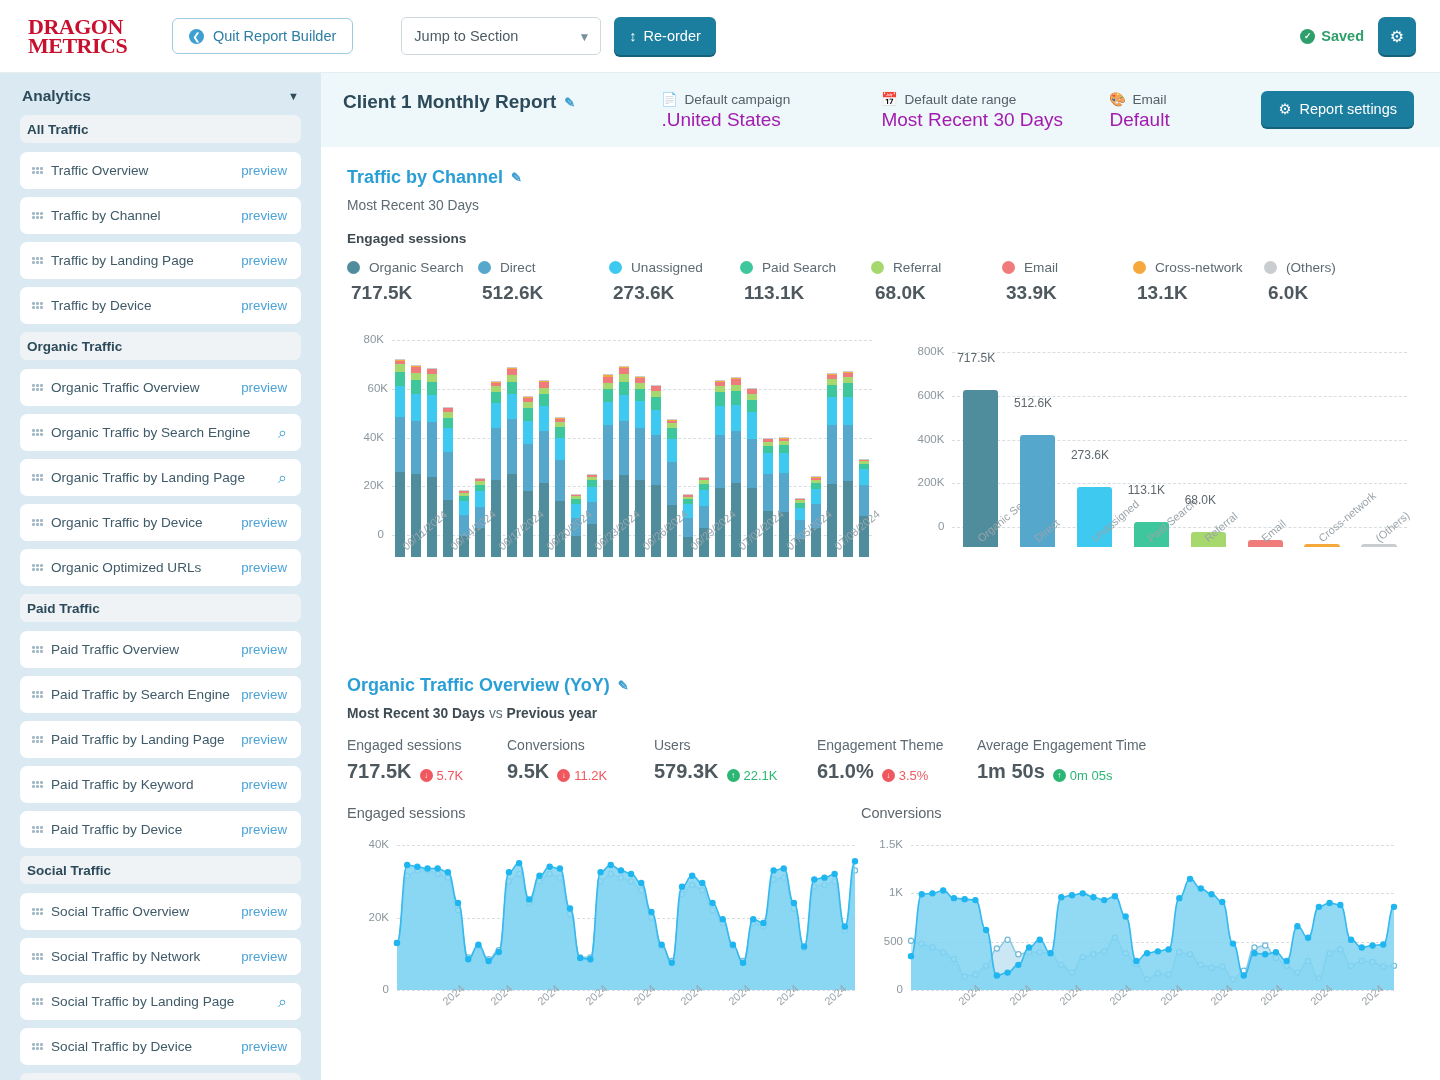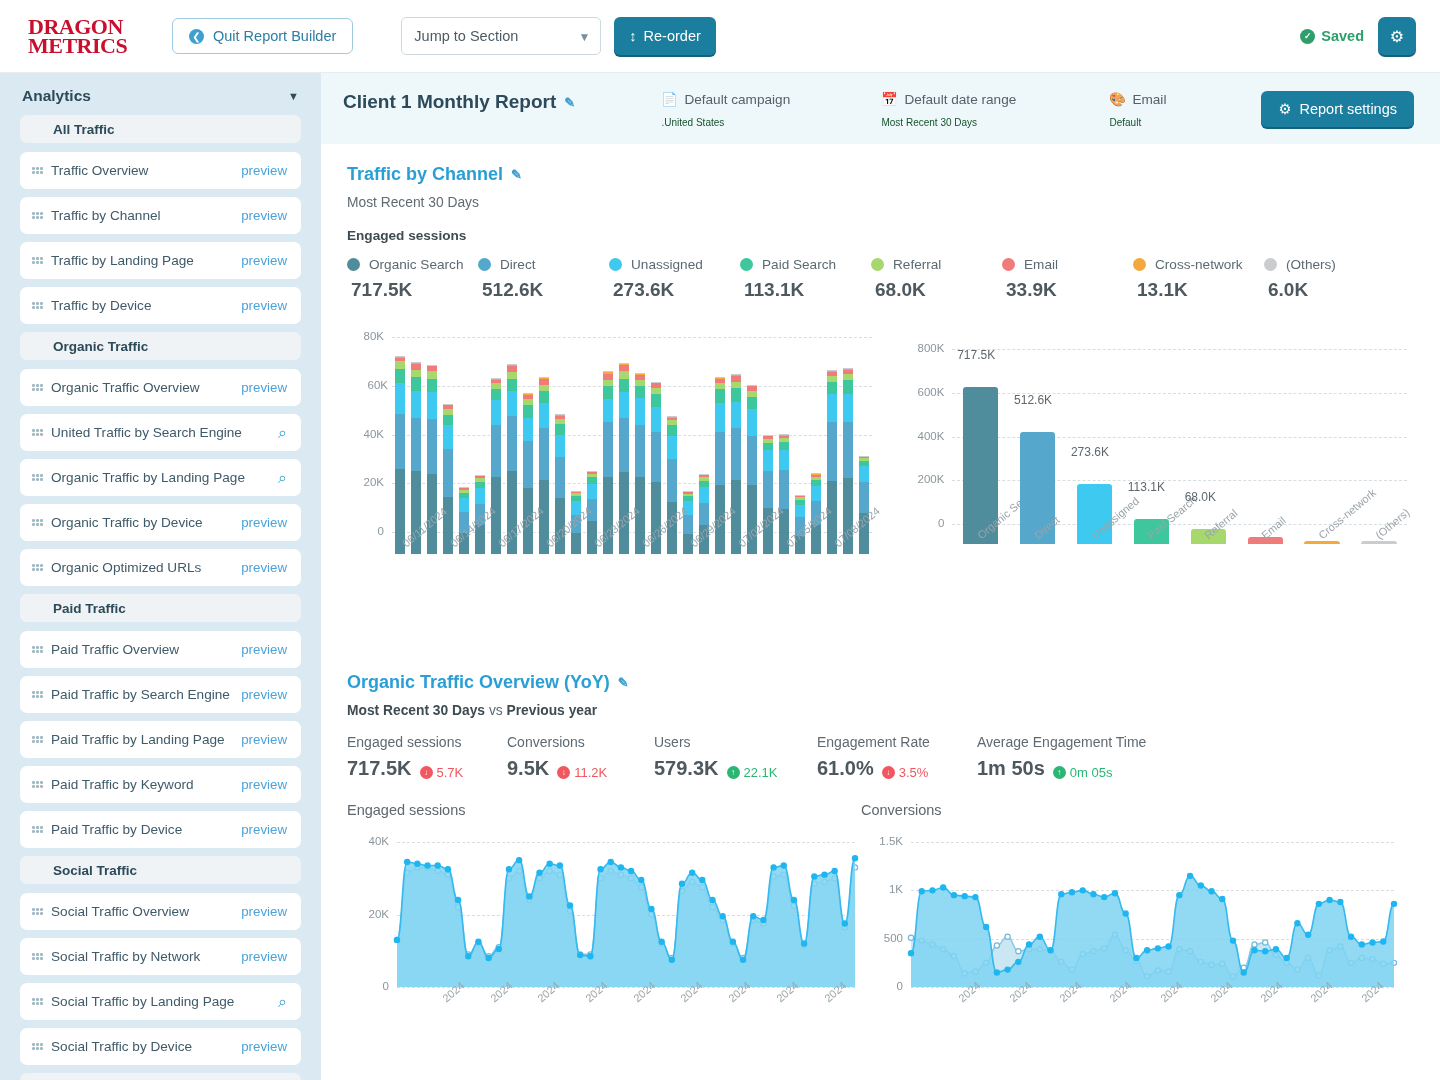--- a/index.html
+++ b/index.html
@@ -58,21 +58,21 @@
     width:321px; background:#dbeaf2; padding:0 20px; overflow:hidden; flex:none;
   }
   .side-head {
     display:flex; align-items:center; justify-content:space-between;
     padding:14px 2px 10px 2px;
   }
   .side-head-title { font-size:15.5px; font-weight:bold; color:#2c4a5a; }
   .side-head-caret { color:#2c4a5a; font-size:11px; }
   .grp-head {
     background:#f0f3f5; border-radius:7px; height:28px; display:flex; align-items:center;
-    padding-left:33px; font-size:13.5px; font-weight:bold; color:#2c4a5a; margin-bottom:9px;
+    padding-left:7px; font-size:13.5px; font-weight:bold; color:#2c4a5a; margin-bottom:9px;
   }
   .side-item {
     background:#fff; border-radius:7px; height:37px; display:flex; align-items:center;
     padding:0 14px 0 12px; margin-bottom:8px; cursor:pointer;
   }
   .drag-dots { width:11px; display:flex; flex-wrap:wrap; gap:1.5px; margin-right:8px; flex:none;}
   .drag-dots i { width:2.6px;height:2.6px;border-radius:50%;background:#9fb8c4;display:block;}
   .si-label { font-size:13.6px; color:#3f5a68; flex:1; white-space:nowrap; }
   .si-action { font-size:13.3px; color:#4ca3d8; }
   .si-search { color:#3ea0d0; font-size:13px; }
@@ -82,21 +82,21 @@
     background:#eef7fa; padding:18px 26px 16px 22px; display:flex; align-items:flex-start;
   }
   .rh-title { font-size:19px; font-weight:bold; color:#2c4a5a; display:flex; gap:8px; align-items:center;}
   .pencil { color:#3ea0d0; font-size:13px; }
   .meta { margin-left:auto; display:flex; gap:0; align-items:flex-start; }
   .meta-col { min-width:0; padding-right:10px; }
   .meta-col.c1 { width:220px; }
   .meta-col.c2 { width:228px; }
   .meta-col.c3 { width:152px; }
   .meta-top { font-size:13.6px; color:#54616a; display:flex; gap:6px; align-items:center; }
-  .meta-val { font-size:10px; color:#14532d; margin-top:10px; }
+  .meta-val { font-size:19px; color:#a21caf; margin-top:2px; }
   .btn-rs {
     height:36px;background:#1b7e9e;border:none;border-radius:6px;color:#fff;font-size:14.5px;
     display:flex;align-items:center;gap:8px;padding:0 17px;cursor:pointer;box-shadow:0 2px 0 #14617a;
     white-space:nowrap;
   }
   .section { padding:20px 26px 0 26px; }
   .sec-title { font-size:18px; font-weight:bold; color:#2a9fd6; display:flex; gap:8px; align-items:center;}
   .sec-sub { font-size:13.8px; color:#5f6b72; margin-top:10px; }
   .sec-sub b { color:#3e4b53; }
   .metric-label { font-size:13.6px; font-weight:bold; color:#3f4b53; margin-top:18px; }
@@ -236,21 +236,21 @@
         </div>
         <div class="side-item">
           <span class="drag-dots">
             <i></i>
             <i></i>
             <i></i>
             <i></i>
             <i></i>
             <i></i>
           </span>
-          <span class="si-label">United Traffic by Search Engine</span>
+          <span class="si-label">Organic Traffic by Search Engine</span>
           <span class="si-search" style="font-size: 16px;">⌕</span>
         </div>
         <div class="side-item">
           <span class="drag-dots">
             <i></i>
             <i></i>
             <i></i>
             <i></i>
             <i></i>
             <i></i>
@@ -832,21 +832,21 @@
             <div class="kpi-name">Users</div>
             <div class="kpi-line">
               <div class="kpi-val">579.3K</div>
               <div class="delta up">
                 <span class="arr u">↑</span>
                 <span>22.1K</span>
               </div>
             </div>
           </div>
           <div class="kpi" style="width: 160px;">
-            <div class="kpi-name">Engagement Rate</div>
+            <div class="kpi-name">Engagement Theme</div>
             <div class="kpi-line">
               <div class="kpi-val">61.0%</div>
               <div class="delta down">
                 <span class="arr d">↓</span>
                 <span>3.5%</span>
               </div>
             </div>
           </div>
           <div class="kpi" style="width: 200px;">
             <div class="kpi-name">Average Engagement Time</div>

